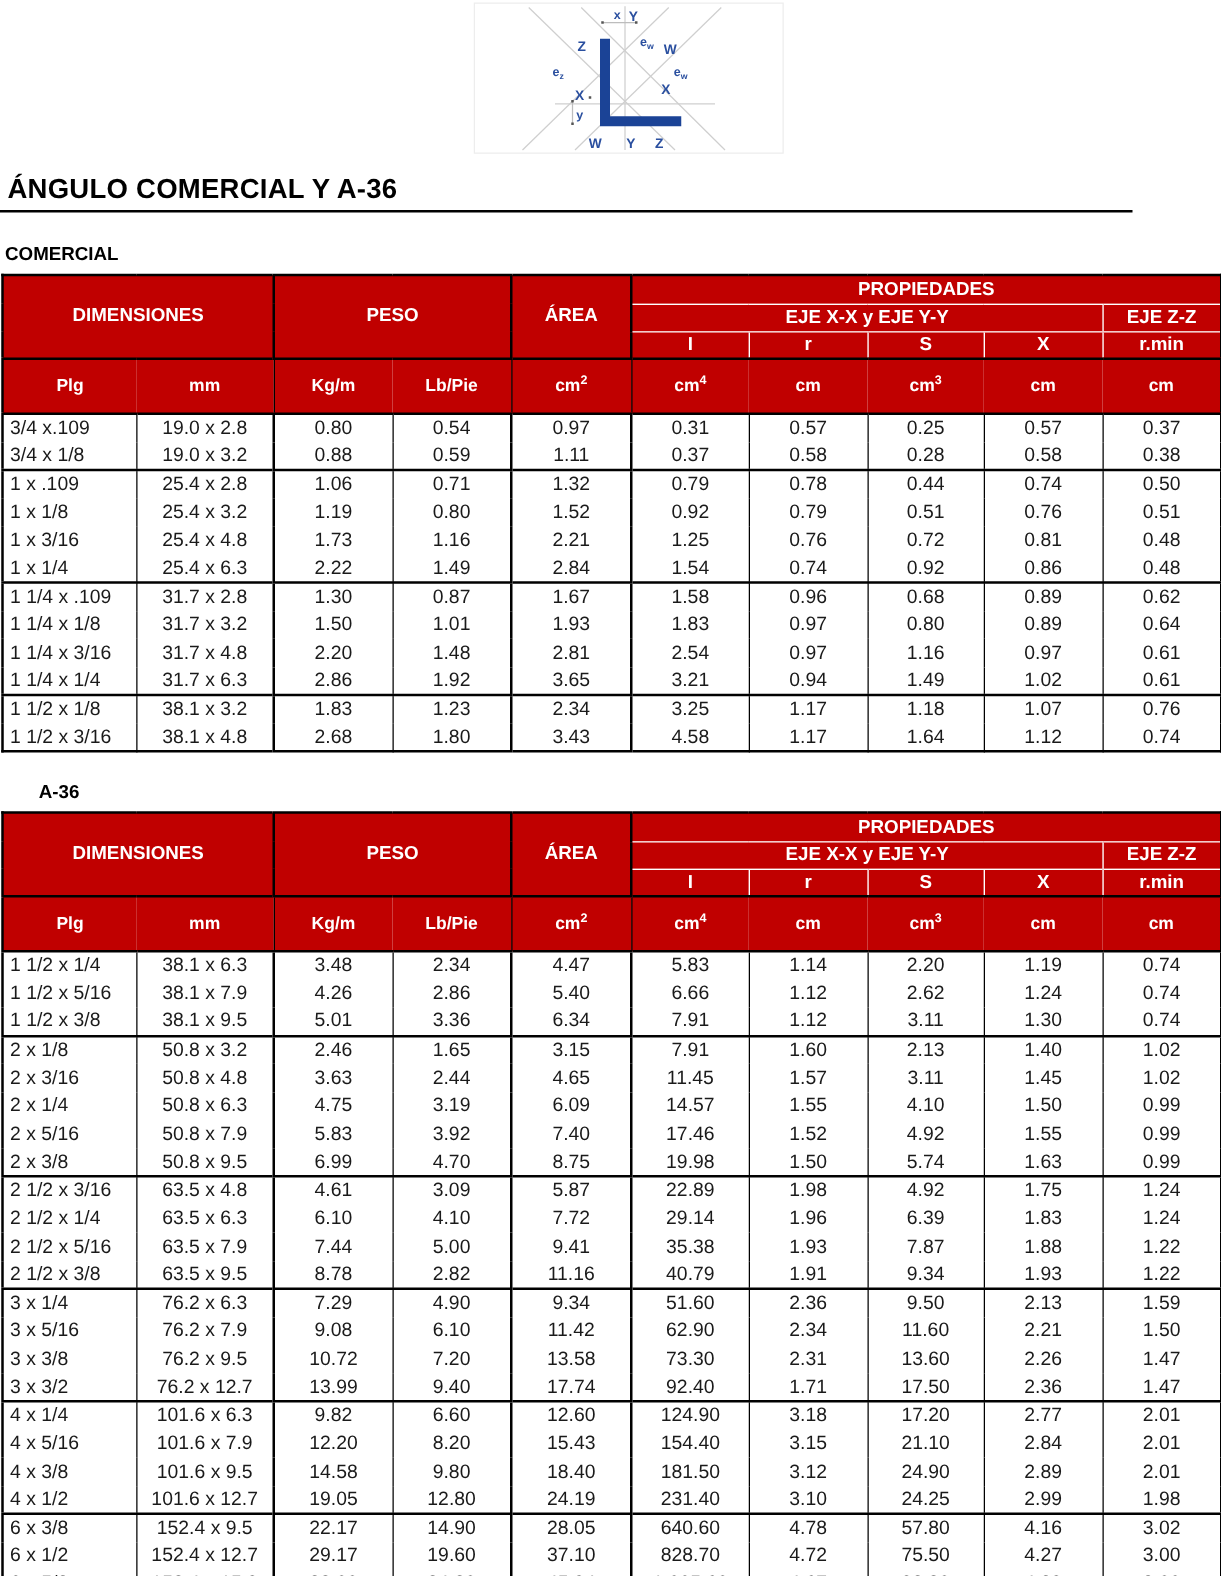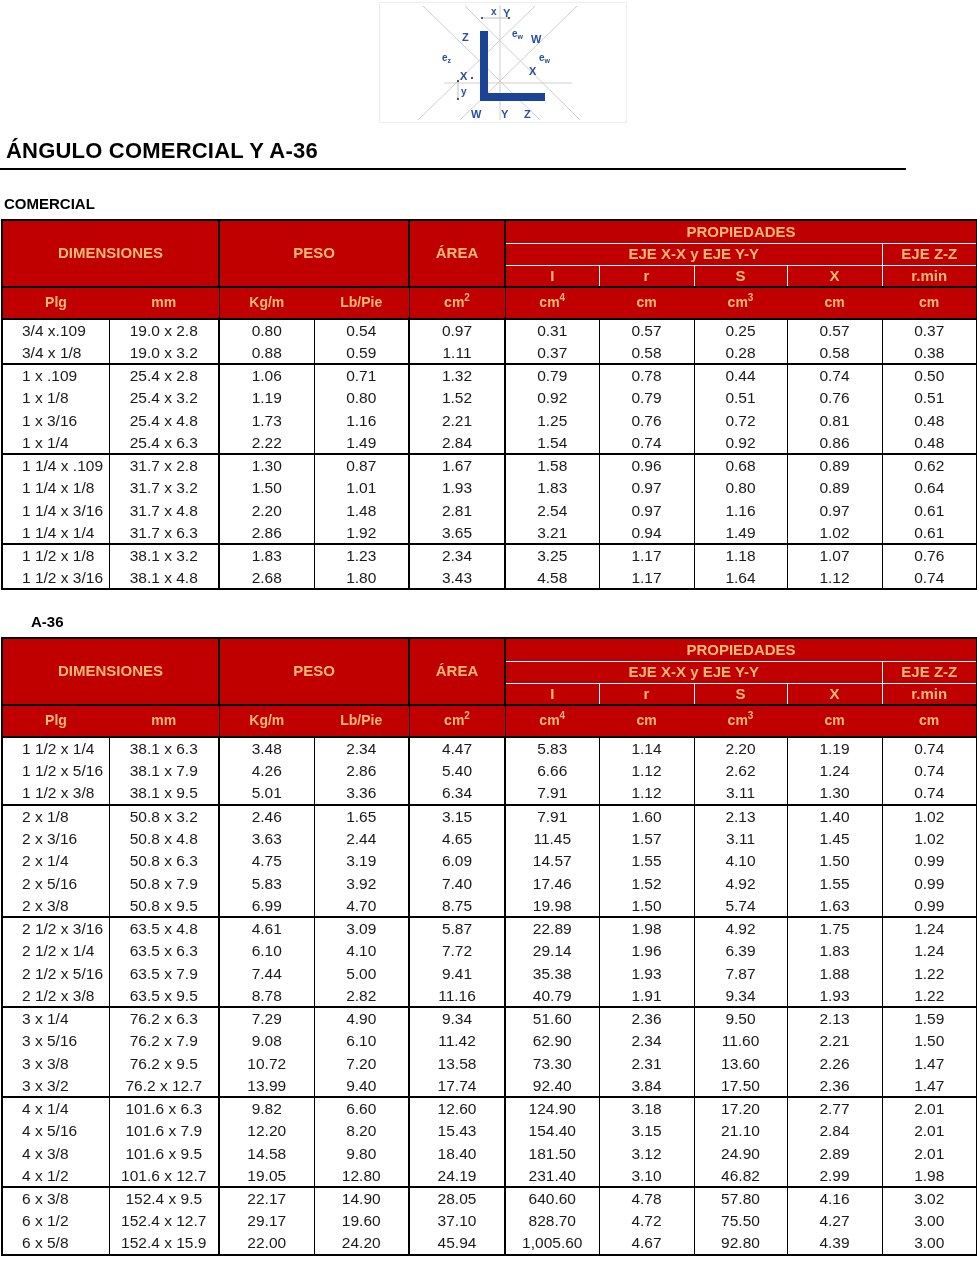--- a/index.html
+++ b/index.html
@@ -15,36 +15,36 @@
   .dlabel { font-size:11px; font-weight:bold; fill:#2a4f9f; }
   .dlabel-small { font-size:10px; font-weight:bold; fill:#2a4f9f; }
   .dsub { font-size:7px; }
   
   .page-title { font-size:22px; font-weight:bold; margin:15px 0 0 6px; letter-spacing:.2px; }
   .title-rule { width:906px; height:2px; background:#000; margin-top:4px; }
   .section-label { font-size:15px; font-weight:bold; margin:25px 0 7px 4px; }
   .section-label.a36 { margin-top:23px;margin-left:31px; }
   
   table.spec { border-collapse:collapse; table-layout:fixed; width:975px; margin-left:1px; border:2px solid #000; }
-  .spec th { background:var(--red,#c00000); color:#fdba74; font-weight:bold; padding:0; font-size:15px; line-height:1.1; }
+  .spec th { background:var(--red,#c00000); color:#ffffff; font-weight:bold; padding:0; font-size:15px; line-height:1.1; }
   .h1 th { height:23px; }
   .h2 th { height:22px; }
   .h3 th { height:22px; }
   .grp-l { border-left:2px solid #000; }
   .wl { border-left:1px solid #fff; }
   .wt { border-top:1px solid #fff; }
-  tr.units th { height:32px; border-top:2px solid #000; border-bottom:2px solid #000; font-size:14px; }
+  tr.units th { height:44px; border-top:2px solid #000; border-bottom:2px solid #000; font-size:14px; }
   tr.units th.gb { border-left:1px solid #000;margin-left:18px; }
   tr.units sup { font-size:10px; line-height:0; }
   .spec td {
     height:22.5px; padding:0; font-size:15.5px; color:#1a1a1a;
     text-align:center; border-left:1px solid #000; line-height:1;
     white-space:nowrap; overflow:hidden;
   }
-  .spec td.c0 { text-align:left; padding-left:19px; border-left:none; }
+  .spec td.c0 { text-align:left; padding-left:5px; border-left:none; }
   .spec td.c2, .spec td.c4, .spec td.c5 { border-left:2px solid #000; }
   tbody.grp { border-top:2px solid #000; }
 </style>
 </head>
 <body>
 
 <div class="diagram">
   <svg width="246" height="119" viewBox="0 0 246 119">
     <g stroke="#cfcfcf" stroke-width="1">
       <line x1="120" y1="2" x2="120" y2="117"></line>
@@ -516,21 +516,21 @@
         <td class="c8">2.26</td>
         <td class="c9">1.47</td>
       </tr>
       <tr>
         <td class="c0">3 x 3/2</td>
         <td class="c1">76.2 x 12.7</td>
         <td class="c2">13.99</td>
         <td class="c3">9.40</td>
         <td class="c4">17.74</td>
         <td class="c5">92.40</td>
-        <td class="c6">3.84</td>
+        <td class="c6">1.71</td>
         <td class="c7">17.50</td>
         <td class="c8">2.36</td>
         <td class="c9">1.47</td>
       </tr>
     </tbody>
     <tbody class="grp">
       <tr>
         <td class="c0">4 x 1/4</td>
         <td class="c1">101.6 x 6.3</td>
         <td class="c2">9.82</td>
@@ -567,21 +567,21 @@
         <td class="c9">2.01</td>
       </tr>
       <tr>
         <td class="c0">4 x 1/2</td>
         <td class="c1">101.6 x 12.7</td>
         <td class="c2">19.05</td>
         <td class="c3">12.80</td>
         <td class="c4">24.19</td>
         <td class="c5">231.40</td>
         <td class="c6">3.10</td>
-        <td class="c7">46.82</td>
+        <td class="c7">24.25</td>
         <td class="c8">2.99</td>
         <td class="c9">1.98</td>
       </tr>
     </tbody>
     <tbody class="grp">
       <tr>
         <td class="c0">6 x 3/8</td>
         <td class="c1">152.4 x 9.5</td>
         <td class="c2">22.17</td>
         <td class="c3">14.90</td>

